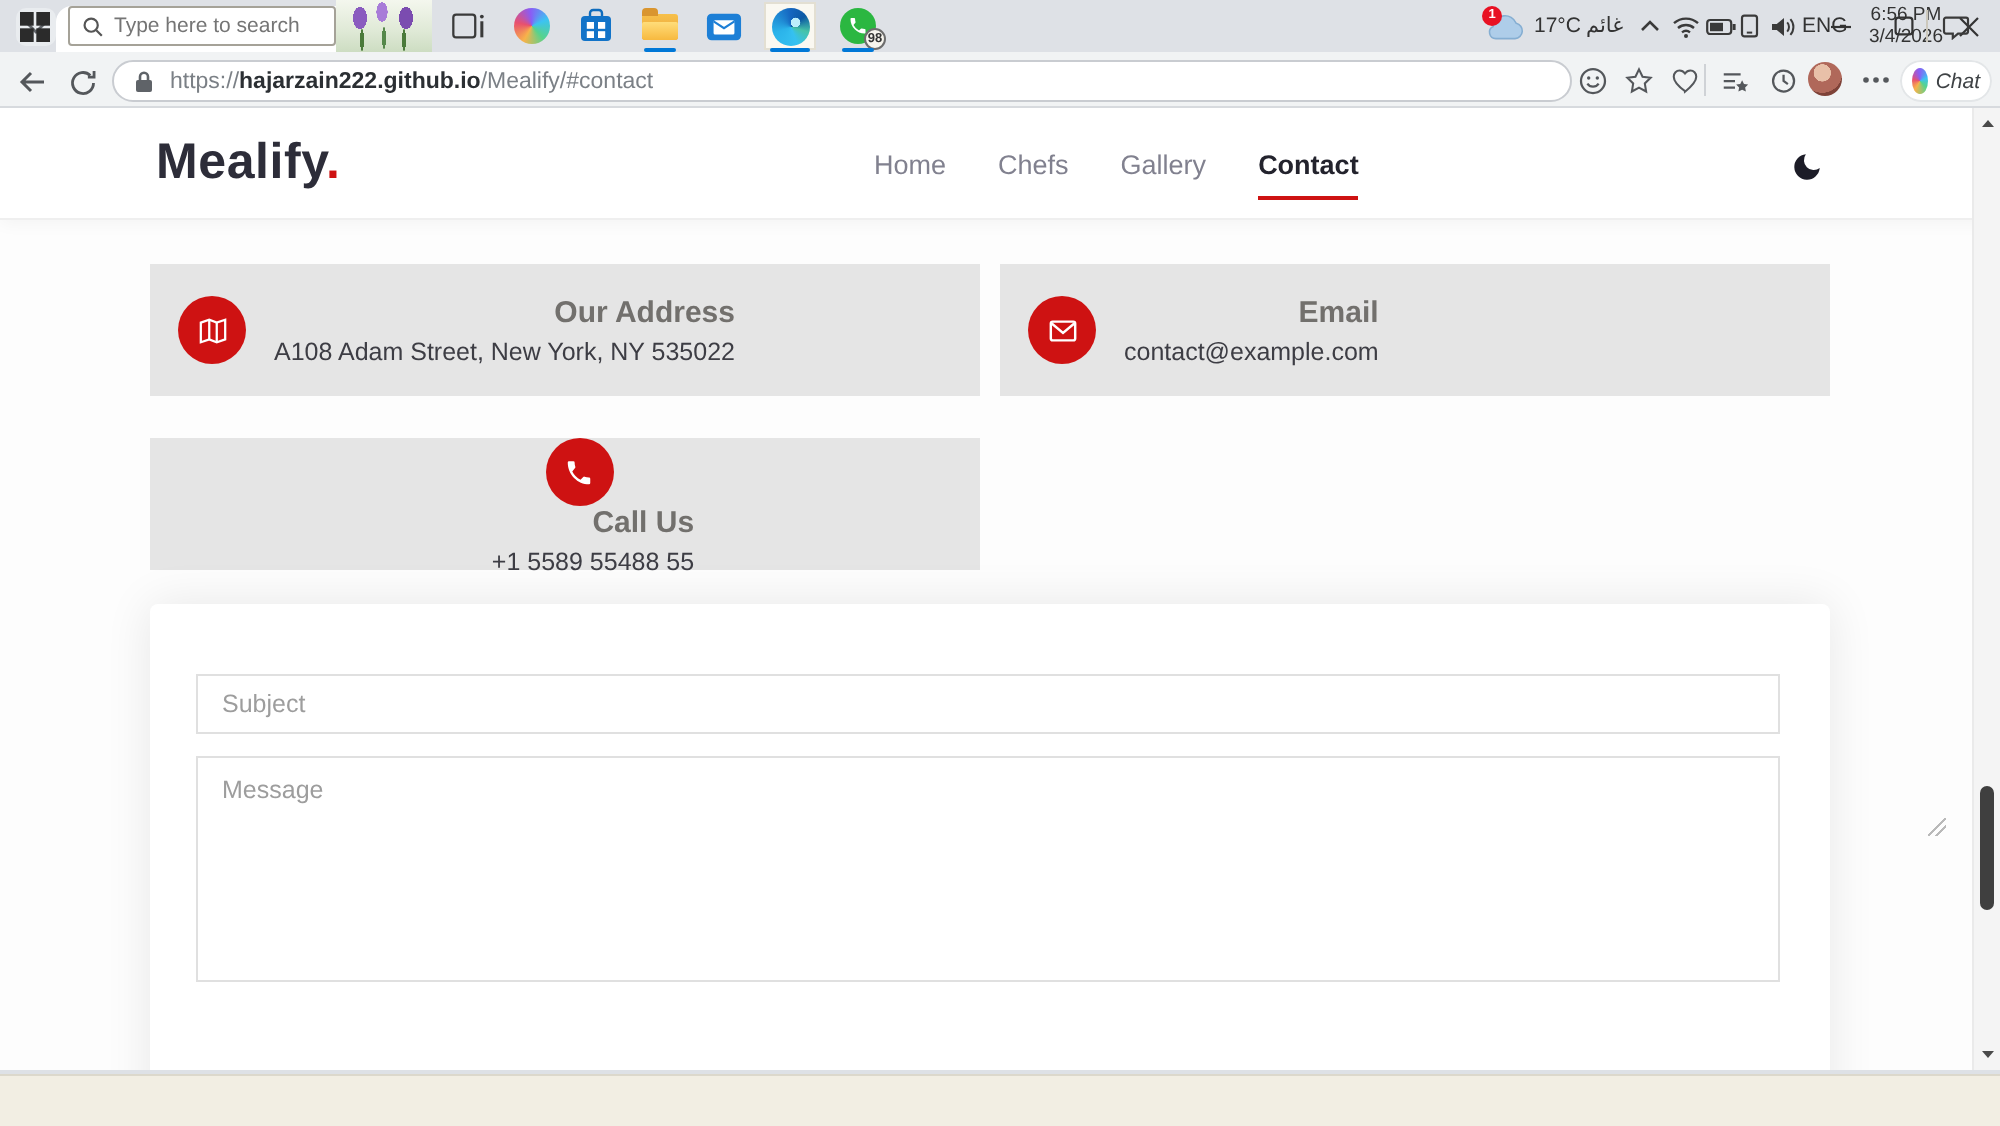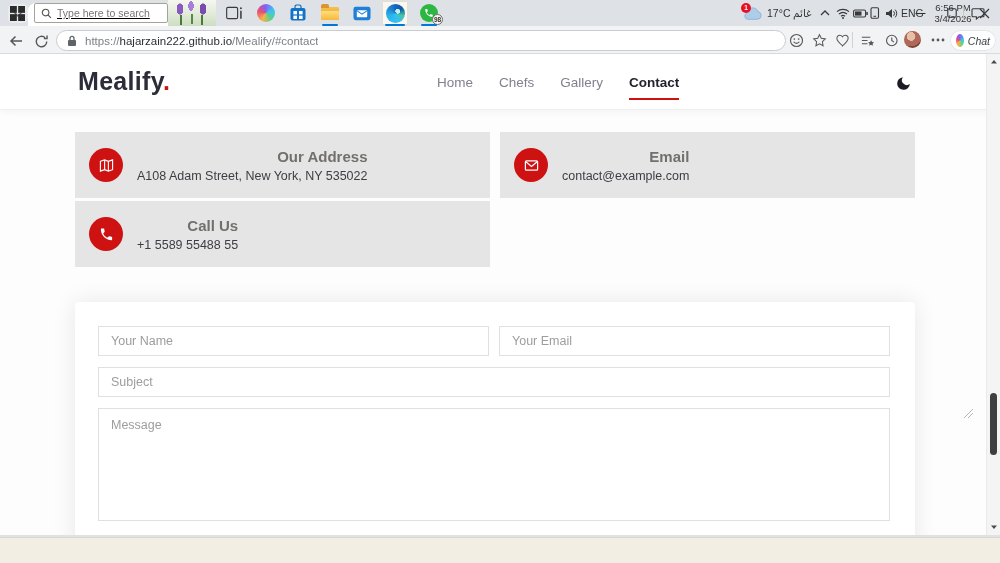--- a/index.html
+++ b/index.html
@@ -22,21 +22,21 @@
   .newtab-btn { position:absolute; left:190px; top:6px; width:17px; height:17px; display:flex; align-items:center; justify-content:center; }
   .win-controls { position:absolute; right:0; top:0; height:26px; display:flex; }
   .win-btn { width:32px; height:26px; display:flex; align-items:center; justify-content:center; }
 
   
   .toolbar { position:absolute; left:0; top:26px; width:1000px; height:28px; background:#f1f3f4; border-bottom:1px solid #d7dade; }
   .nav-btn { position:absolute; top:32px; width:18px; height:18px; display:flex; align-items:center; justify-content:center; }
   .urlbar { position:absolute; left:56px; top:30px; width:730px; height:21px; background:#fff; border:1px solid #c9ccd1; border-radius:11px; display:flex; align-items:center; padding:0 10px; }
   .url-text { font-size:11.5px; margin-left:8px; white-space:nowrap; overflow:hidden; }
   .url-dim { color:#7b8086; }
-  .url-domain { color:#2b2f33; font-weight:400; }
+  .url-domain { color:#2b2f33; font-weight:700; }
   .tb-icon { position:absolute; top:31px; width:18px; height:18px; display:flex; align-items:center; justify-content:center; }
   .tb-divider { position:absolute; left:852px; top:32px; width:1px; height:16px; background:#cfd2d6; }
   .avatar { position:absolute; left:904px; top:31px; width:17px; height:17px; border-radius:50%; background:radial-gradient(circle at 42% 32%, #e8c0a8 0 28%, #b0685a 29% 65%, #7e4238 66% 100%); }
   .chat-pill { position:absolute; left:950px; top:30px; width:46px; height:21px; background:#fff; border-radius:11px; display:flex; align-items:center; padding:0 6px; box-shadow:0 0 0 1px #e3e6e8 inset;font-style:italic; }
   .copilot-dot { width:13px; height:13px; border-radius:50%; background:conic-gradient(from 210deg, #f8b24a, #e8506e, #8a5cf5, #3cc3f2, #57d38c, #f8b24a); }
   .chat-label { font-size:10.5px; color:#3f4346; margin-left:4px; }
 
   
   .content { position:absolute; left:0; top:54px; width:1000px; height:481px; background:#fdfdfd; overflow:hidden; }
 
@@ -69,21 +69,21 @@
 
   
   .pg-scrollbar { position:absolute; left:986px; top:0; width:14px; height:481px; background:#f4f4f4; border-left:1px solid #eaeaea; }
   .sb-arrow { position:absolute; left:3px; width:8px; height:8px; }
   .sb-thumb { position:absolute; left:3px; top:339px; width:7px; height:62px; background:#3f3f3f; border-radius:3.5px; }
 
   
   .taskbar { position:absolute; left:0; top:537px; width:1000px; height:26px; background:#f2eee3; border-top:1px solid #dcd8cc; }
   .tb-item { position:absolute; top:0; height:26px; display:flex; align-items:center; justify-content:center; }
   .start-btn { left:4px; width:26px; }
-  .tsearch { position:absolute; left:34px; top:3px; width:134px; height:20px; background:#fff; border:1px solid #a5a298; border-radius:2px; display:flex; align-items:center; padding:0 6px;text-decoration:underline; }
+  .tsearch { position:absolute; left:34px; top:3px; width:134px; height:20px; background:#fff; border:1px solid #a5a298; border-radius:2px; display:flex; align-items:center; padding:0 6px; }
   .tsearch input { border:none; outline:none; font-size:10.5px; color:#555; width:100%; margin-left:5px; font-family:"Liberation Sans","DejaVu Sans",sans-serif; background:transparent; }
   .flowers { position:absolute; left:168px; top:0; width:48px; height:26px;
     background:
       radial-gradient(ellipse 5px 8px at 12px 9px, #8a5bbf 69%, transparent 70%),
       radial-gradient(ellipse 4px 7px at 23px 6px, #a87cd8 69%, transparent 70%),
       radial-gradient(ellipse 5px 8px at 35px 9px, #7b4cb0 69%, transparent 70%),
       radial-gradient(ellipse 1.6px 9px at 13px 20px, #4a7a3a 60%, transparent 61%),
       radial-gradient(ellipse 1.6px 9px at 24px 19px, #55884a 60%, transparent 61%),
       radial-gradient(ellipse 1.6px 9px at 34px 20px, #4a7a3a 60%, transparent 61%),
       linear-gradient(180deg, #f4f7ee 0%, #dfe9d6 60%, #cdddc2 100%); }
@@ -249,38 +249,34 @@
           <rect x="1.5" y="3" width="13" height="10" rx="1" fill="none" stroke="#fff" stroke-width="1.3"></rect>
           <path d="M2 4l6 5 6-5" stroke="#fff" fill="none" stroke-width="1.3"></path>
         </svg>
     </div>
     <div class="card-text">
       <div class="card-title">Email</div>
       <div class="card-sub">contact@example.com</div>
     </div>
   </div>
 
-  <div class="info-card" style="left:75px; top:147px;">
+  <div class="info-card" style="left:75px; top:165px;flex-direction:column;">
     <div class="icon-circle">
       <svg width="15" height="15" viewBox="0 0 24 24">
           <path d="M6.62 10.79a15 15 0 0 0 6.59 6.59l2.2-2.2a1 1 0 0 1 1.01-.24c1.12.37 2.33.57 3.58.57a1 1 0 0 1 1 1V20a1 1 0 0 1-1 1C10.85 21 3 13.15 3 3.5a1 1 0 0 1 1-1H7.5a1 1 0 0 1 1 1c0 1.25.2 2.45.57 3.57a1 1 0 0 1-.25 1.02z" fill="#fff"></path>
         </svg>
     </div>
     <div class="card-text">
       <div class="card-title">Call Us</div>
       <div class="card-sub">+1 5589 55488 55</div>
     </div>
   </div>
 
 
   <div class="form-card">
-    <div class="form-row">
-      <input class="f-input" type="text" placeholder="Your Name" style="">
-      <input class="f-input" type="text" placeholder="Your Email" style="">
-    </div>
     <input class="f-input mt" type="text" placeholder="Subject" style="">
     <textarea class="f-area mt" placeholder="Message" style=""></textarea>
   </div>
   <div class="resize-grip"></div>
 
   <div class="pg-scrollbar">
     <div class="sb-arrow" style="top:4px;">
       <svg width="8" height="8" viewBox="0 0 8 8">
           <path d="M1 5.5l3-3.5 3 3.5z" fill="#4a4a4a"></path>
         </svg>

